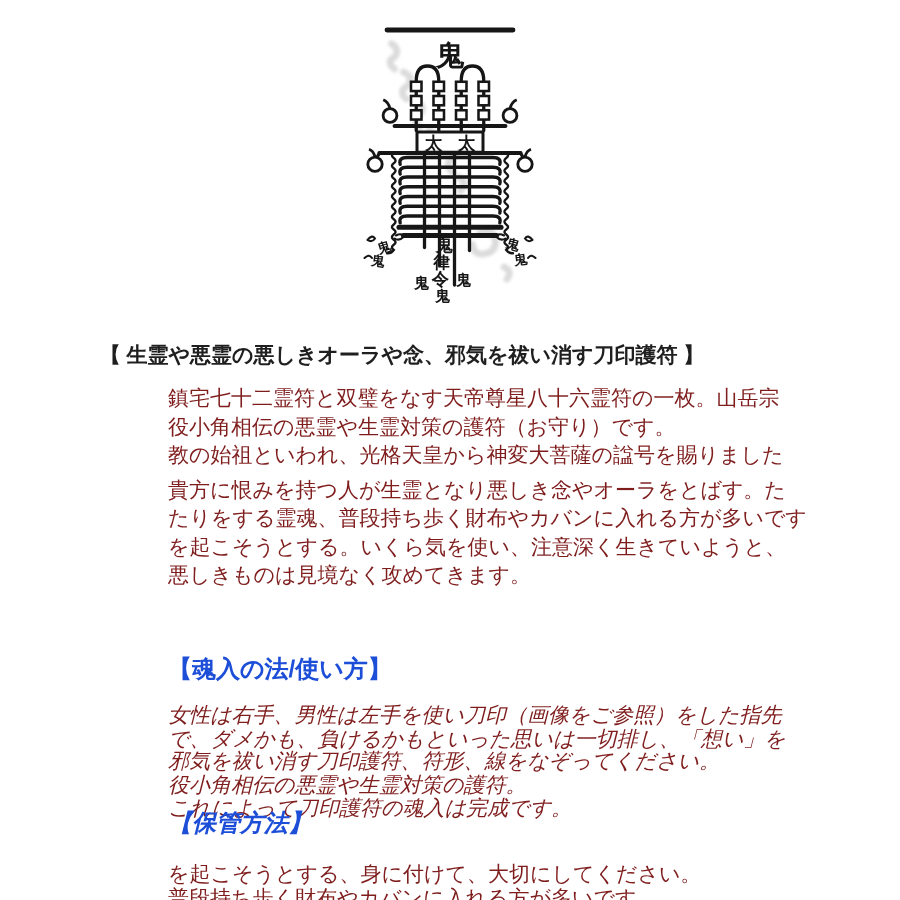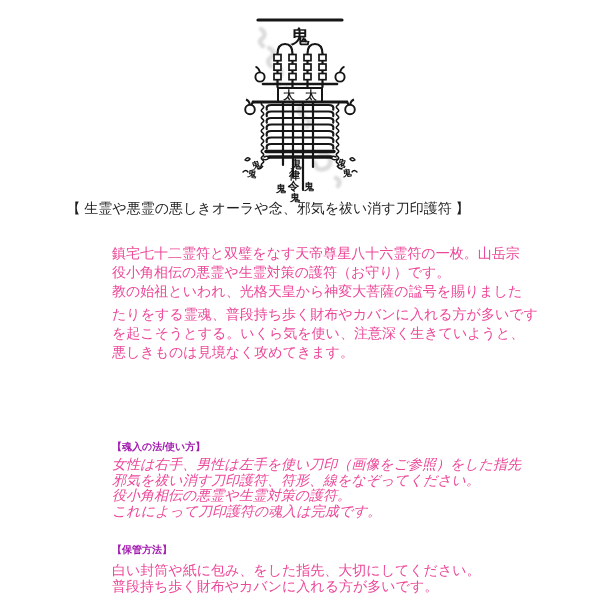--- a/index.html
+++ b/index.html
@@ -1,28 +1,28 @@
 <!DOCTYPE html>
 <html><head>
 <meta charset="utf-8">
 <style>
   html,body{margin:0;padding:0;}
   body{width:600px;height:600px;background:#ffffff;font-family:"Liberation Sans","DejaVu Sans",sans-serif;}
   .canvas{position:relative;width:600px;height:600px;background:#fff;overflow:hidden;}
   .talisman{position:absolute;top:0;left:0;}
-  .headline{position:absolute;top:200px;left:0;width:536px;text-align:center;
-            font-size:14px;line-height:17px;font-weight:normal;color:#1f1f1f;white-space:nowrap;}
-  .tblock{position:absolute;left:112px;width:380px;color:#ec4899;font-size:14px;}
+  .headline{position:absolute;top:228px;left:0;width:536px;text-align:center;
+            font-size:14px;line-height:17px;font-weight:bold;color:#1f1f1f;white-space:nowrap;}
+  .tblock{position:absolute;left:112px;width:380px;color:#7f1d1d;font-size:14px;margin-top:12px;}
   .para{line-height:19px;}
   .tight{line-height:15.5px;}
   .line{white-space:nowrap;}
-  .sechead{position:absolute;left:112px;font-size:10px;line-height:16px;font-weight:bold;color:#a21caf;white-space:nowrap;}
+  .sechead{position:absolute;left:112px;font-size:16px;line-height:16px;font-weight:bold;color:#1d4ed8;white-space:nowrap;}
   .p1{top:244px;} .p2{top:305px;} .p3{top:378px;}
   .h1{top:439px;} .usage{top:457px;font-style:italic;}
-  .h2{top:542px;} .storage{top:563px;}
+  .h2{top:542px;font-style:italic;} .storage{top:563px;}
   svg text{font-family:"DejaVu Serif","Liberation Serif",serif;font-weight:bold;fill:#161616;}
 </style>
 </head>
 <body>
 
 <div class="canvas">
 
   <svg class="talisman" width="600" height="212" viewBox="0 0 600 212">
     <defs>
       <filter id="wblur" x="-30%" y="-30%" width="160%" height="160%">
@@ -125,33 +125,35 @@
 
   <div class="headline">【 生霊や悪霊の悪しきオーラや念、邪気を祓い消す刀印護符 】</div>
 
   <div class="tblock para p1">
     <div class="line">鎮宅七十二霊符と双璧をなす天帝尊星八十六霊符の一枚。山岳宗</div>
     <div class="line">役小角相伝の悪霊や生霊対策の護符（お守り）です。</div>
     <div class="line">教の始祖といわれ、光格天皇から神変大菩薩の諡号を賜りました</div>
   </div>
 
   <div class="tblock para p2">
+    <div class="line">貴方に恨みを持つ人が生霊となり悪しき念やオーラをとばす。た</div>
     <div class="line">たりをする霊魂、普段持ち歩く財布やカバンに入れる方が多いです</div>
     <div class="line">を起こそうとする。いくら気を使い、注意深く生きていようと、</div>
     <div class="line">悪しきものは見境なく攻めてきます。</div>
   </div>
 
 
   <div class="sechead h1">【魂入の法/使い方】</div>
   <div class="tblock tight usage">
     <div class="line">女性は右手、男性は左手を使い刀印（画像をご参照）をした指先</div>
+    <div class="line">で、ダメかも、負けるかもといった思いは一切排し、「想い」を</div>
     <div class="line">邪気を祓い消す刀印護符、符形、線をなぞってください。</div>
     <div class="line">役小角相伝の悪霊や生霊対策の護符。</div>
     <div class="line">これによって刀印護符の魂入は完成です。</div>
   </div>
 
   <div class="sechead h2">【保管方法】</div>
   <div class="tblock tight storage">
-    <div class="line">白い封筒や紙に包み、をした指先、大切にしてください。</div>
+    <div class="line">を起こそうとする、身に付けて、大切にしてください。</div>
     <div class="line">普段持ち歩く財布やカバンに入れる方が多いです。</div>
   </div>
 
 </div>
 
 </body></html>

